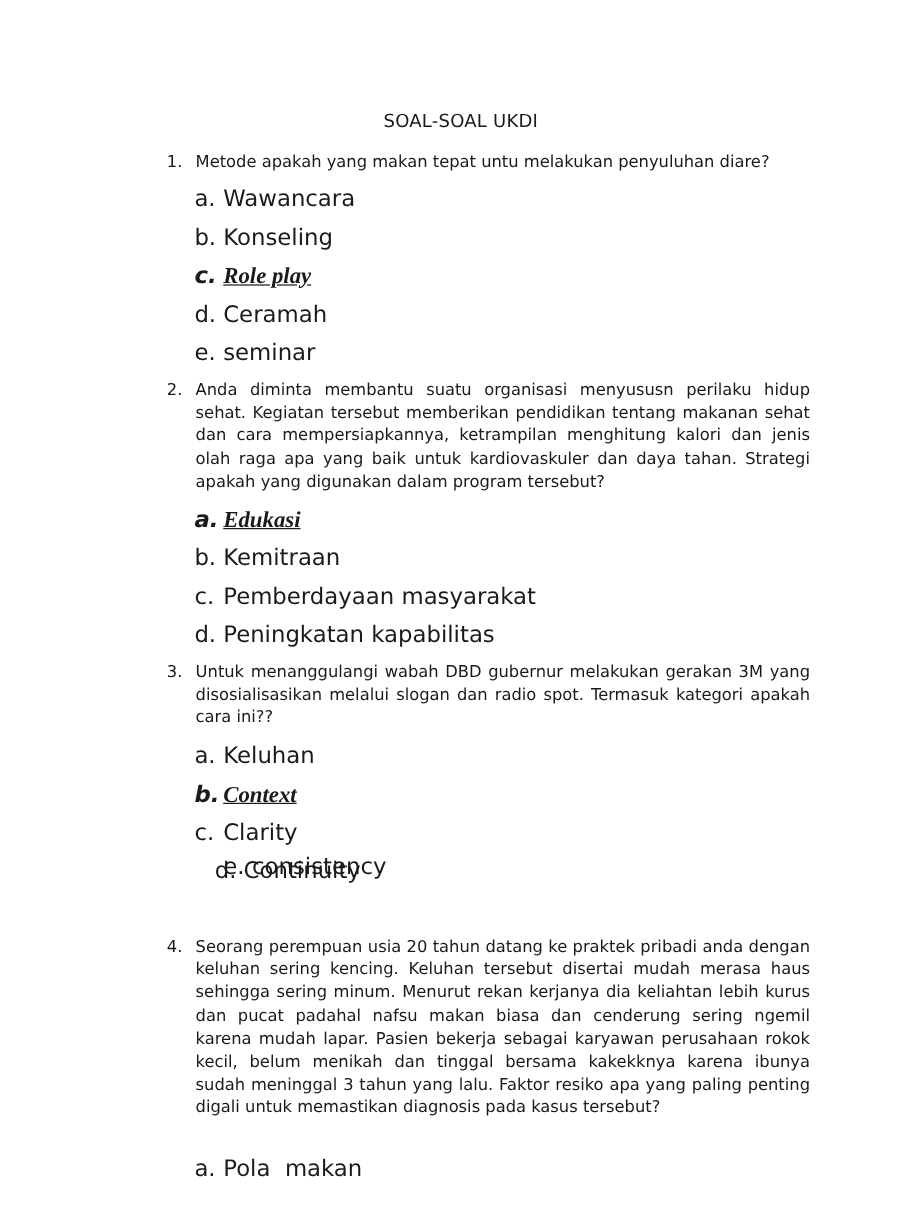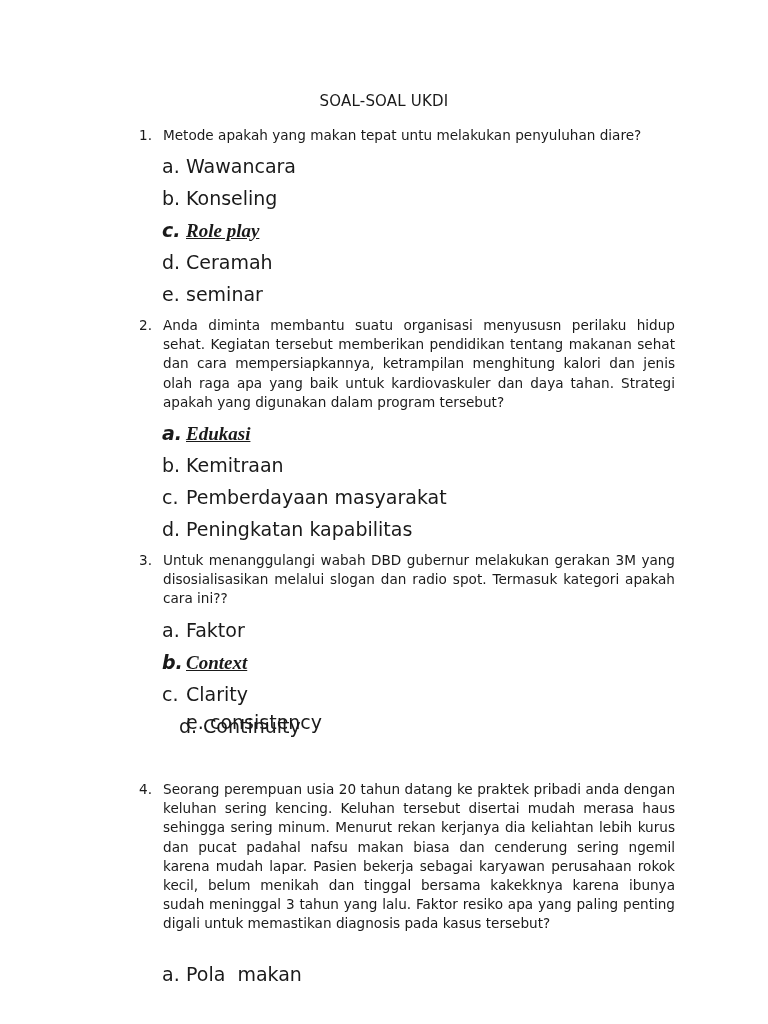--- a/index.html
+++ b/index.html
@@ -50,21 +50,21 @@
   </div>
   <div class="option correct" style="top:424px;"><span class="opt-letter">a.</span><span class="opt-label">Edukasi</span></div>
   <div class="option" style="top:456px;"><span class="opt-letter">b.</span><span class="opt-label">Kemitraan</span></div>
   <div class="option" style="top:488px;"><span class="opt-letter">c.</span><span class="opt-label">Pemberdayaan masyarakat</span></div>
   <div class="option" style="top:520px;"><span class="opt-letter">d.</span><span class="opt-label">Peningkatan kapabilitas</span></div>
 
   <div class="question" style="top:551px;">
     <span class="q-num">3.</span>
     <div class="q-text last-left">Untuk menanggulangi wabah DBD gubernur melakukan gerakan 3M yang disosialisasikan melalui slogan dan radio spot. Termasuk kategori apakah cara ini??</div>
   </div>
-  <div class="option" style="top:621px;"><span class="opt-letter">a.</span><span class="opt-label">Faktor</span></div>
+  <div class="option" style="top:621px;"><span class="opt-letter">a.</span><span class="opt-label">Keluhan</span></div>
   <div class="option correct" style="top:653px;"><span class="opt-letter">b.</span><span class="opt-label">Context</span></div>
   <div class="option" style="top:685px;"><span class="opt-letter">c.</span><span class="opt-label">Clarity</span></div>
   <div class="option" style="top:717px;margin-left:17px;"><span class="opt-letter">d.</span><span class="opt-label">Continuity</span></div>
   <div class="option" style="top:713px;margin-left:24px;"><span class="opt-letter">e.</span><span class="opt-label">consistency</span></div>
 
   <div class="question" style="top:780px;">
     <span class="q-num">4.</span>
     <div class="q-text last-left">Seorang perempuan usia 20 tahun datang ke praktek pribadi anda dengan keluhan sering kencing. Keluhan tersebut disertai mudah merasa haus sehingga sering minum. Menurut rekan kerjanya dia keliahtan lebih kurus dan pucat padahal nafsu makan biasa dan cenderung sering ngemil karena mudah lapar. Pasien bekerja sebagai karyawan perusahaan rokok kecil, belum menikah dan tinggal bersama kakekknya karena ibunya sudah meninggal 3 tahun yang lalu. Faktor resiko apa yang paling penting digali untuk memastikan diagnosis pada kasus tersebut?</div>
   </div>
   <div class="option" style="top:965px; white-space: pre;"><span class="opt-letter">a.</span><span class="opt-label">Pola  makan</span></div>

